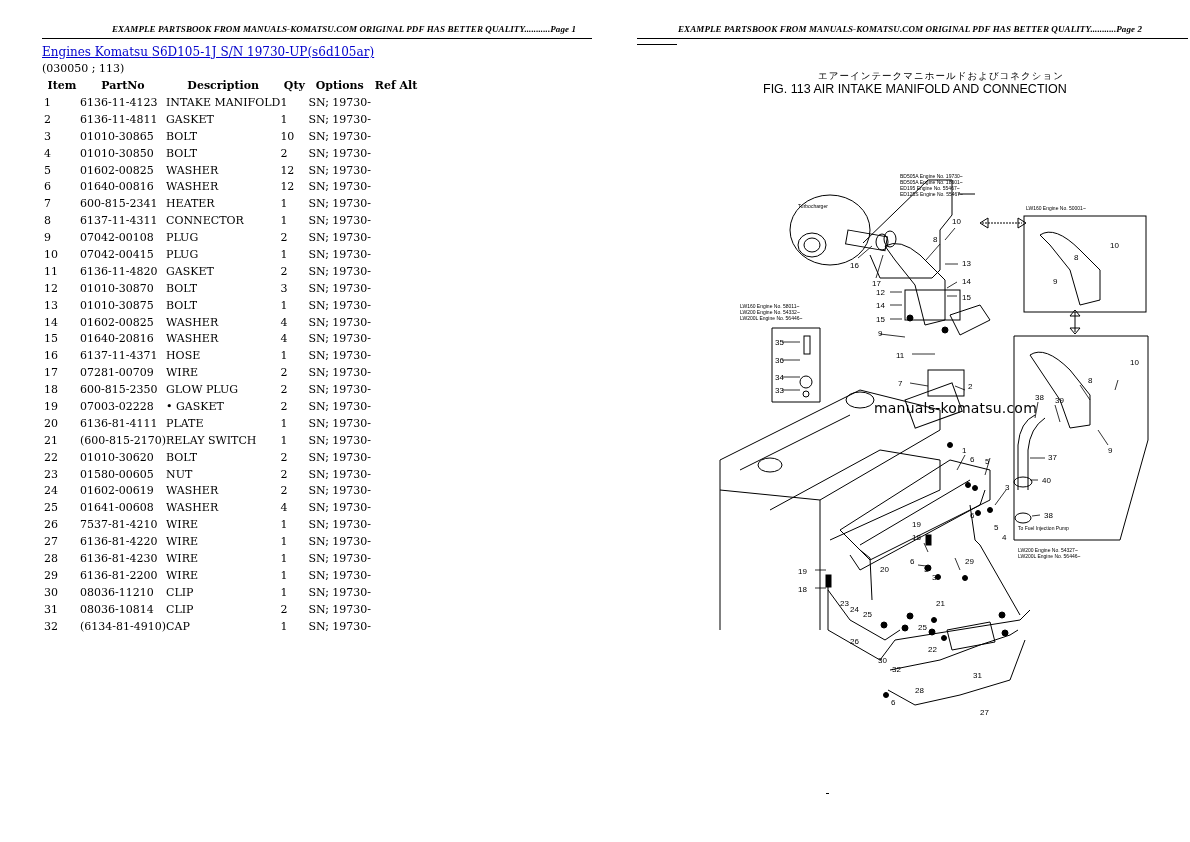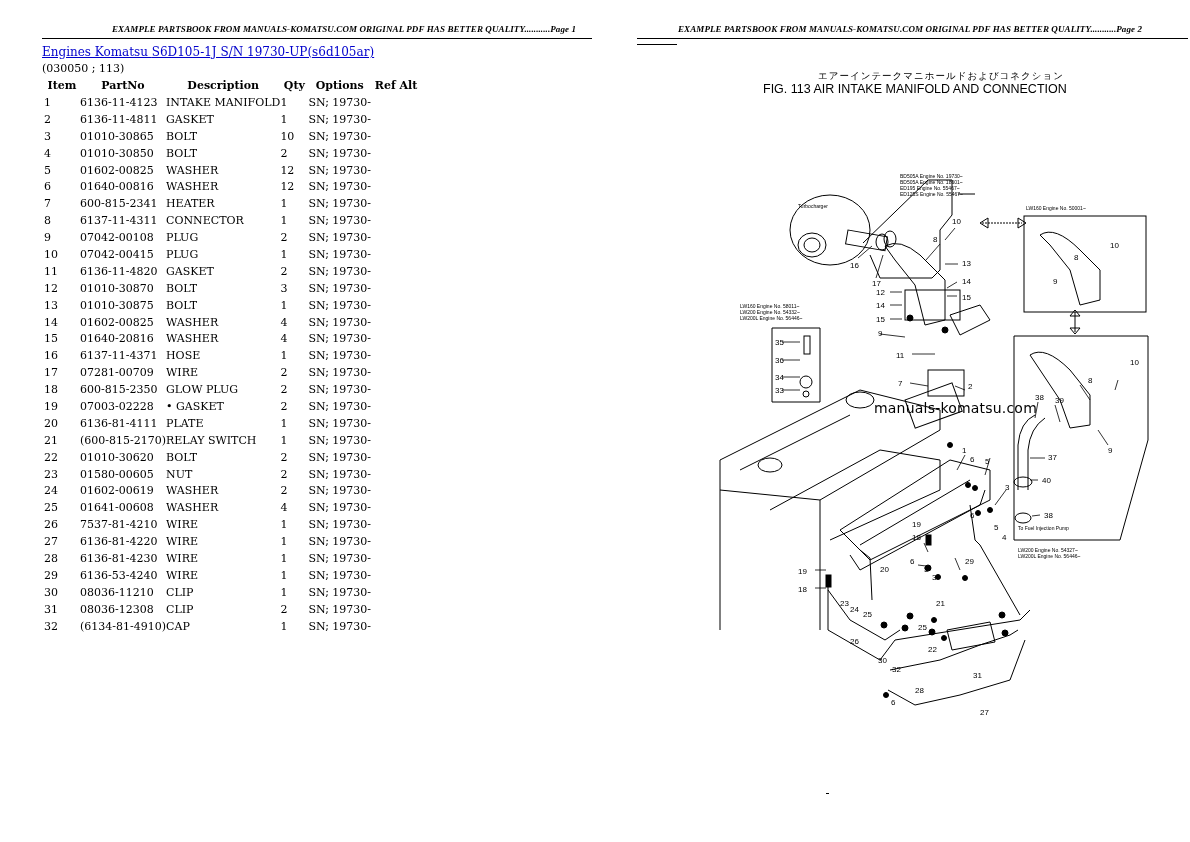--- a/index.html
+++ b/index.html
@@ -274,37 +274,37 @@
         <tr>
           <td class="c-item">28</td>
           <td class="c-part">6136-81-4230</td>
           <td class="c-desc">WIRE</td>
           <td class="c-qty">1</td>
           <td class="c-opt">SN; 19730-</td>
           <td class="c-ref"></td>
         </tr>
         <tr>
           <td class="c-item">29</td>
-          <td class="c-part">6136-53-4240</td>
+          <td class="c-part">6136-81-2200</td>
           <td class="c-desc">WIRE</td>
           <td class="c-qty">1</td>
           <td class="c-opt">SN; 19730-</td>
           <td class="c-ref"></td>
         </tr>
         <tr>
           <td class="c-item">30</td>
           <td class="c-part">08036-11210</td>
           <td class="c-desc">CLIP</td>
           <td class="c-qty">1</td>
           <td class="c-opt">SN; 19730-</td>
           <td class="c-ref"></td>
         </tr>
         <tr>
           <td class="c-item">31</td>
-          <td class="c-part">08036-12308</td>
+          <td class="c-part">08036-10814</td>
           <td class="c-desc">CLIP</td>
           <td class="c-qty">2</td>
           <td class="c-opt">SN; 19730-</td>
           <td class="c-ref"></td>
         </tr>
         <tr>
           <td class="c-item">32</td>
           <td class="c-part">(6134-81-4910)</td>
           <td class="c-desc">CAP</td>
           <td class="c-qty">1</td>

